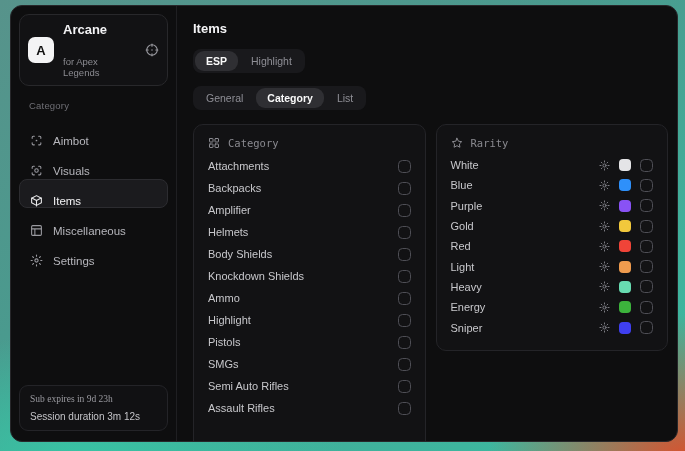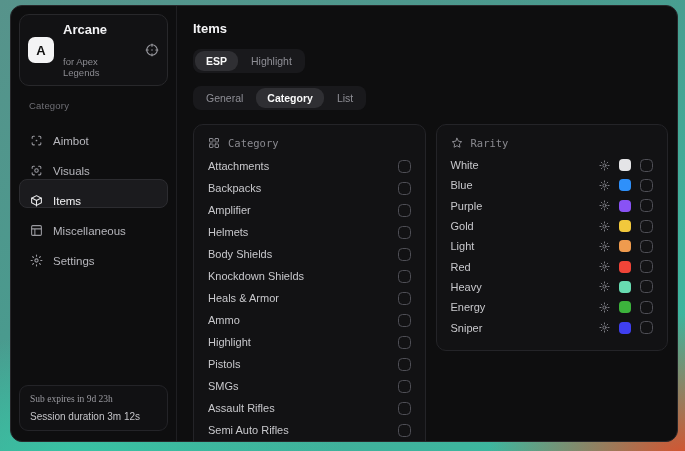--- a/index.html
+++ b/index.html
@@ -183,45 +183,41 @@
             </div>
             <div class="row">
               <span class="row-label">Body Shields</span>
               <span class="checkbox"></span>
             </div>
             <div class="row">
               <span class="row-label">Knockdown Shields</span>
               <span class="checkbox"></span>
             </div>
             <div class="row">
-              <span class="row-label">Heals &amp; Armor</span>
-              <span class="checkbox"></span>
-            </div>
-            <div class="row">
               <span class="row-label">Ammo</span>
               <span class="checkbox"></span>
             </div>
             <div class="row">
               <span class="row-label">Highlight</span>
               <span class="checkbox"></span>
             </div>
             <div class="row">
               <span class="row-label">Pistols</span>
               <span class="checkbox"></span>
             </div>
             <div class="row">
               <span class="row-label">SMGs</span>
               <span class="checkbox"></span>
             </div>
             <div class="row">
+              <span class="row-label">Semi Auto Rifles</span>
+              <span class="checkbox"></span>
+            </div>
+            <div class="row">
               <span class="row-label">Assault Rifles</span>
-              <span class="checkbox"></span>
-            </div>
-            <div class="row">
-              <span class="row-label">Semi Auto Rifles</span>
               <span class="checkbox"></span>
             </div>
             <div class="row"></div>
           </div>
       </section>
 
       <section class="panel">
         <div class="panel-head">
           <span class="ico">
               <svg width="12" height="12" viewBox="0 0 24 24" fill="none" stroke="currentColor" stroke-width="2" stroke-linecap="round" stroke-linejoin="round">
@@ -277,42 +273,42 @@
                   <svg width="11" height="11" viewBox="0 0 24 24" fill="none" stroke="currentColor" stroke-width="2" stroke-linecap="round" stroke-linejoin="round">
                     <circle cx="12" cy="12" r="3.4"></circle>
                     <path d="M12 2v2.4M12 19.6V22M2 12h2.4M19.6 12H22M4.9 4.9l1.7 1.7M17.4 17.4l1.7 1.7M19.1 4.9l-1.7 1.7M6.6 17.4l-1.7 1.7"></path>
                   </svg>
                 </span>
     <span class="swatch" style="background:#f2c83c"></span>
     <span class="checkbox"></span>
   </span>
             </div>
             <div class="row">
+              <span class="row-label">Red</span>
+  <span class="rar-right">
+    <span class="gear">
+                  <svg width="11" height="11" viewBox="0 0 24 24" fill="none" stroke="currentColor" stroke-width="2" stroke-linecap="round" stroke-linejoin="round">
+                    <circle cx="12" cy="12" r="3.4"></circle>
+                    <path d="M12 2v2.4M12 19.6V22M2 12h2.4M19.6 12H22M4.9 4.9l1.7 1.7M17.4 17.4l1.7 1.7M19.1 4.9l-1.7 1.7M6.6 17.4l-1.7 1.7"></path>
+                  </svg>
+                </span>
+    <span class="swatch" style="background:#f04438"></span>
+    <span class="checkbox"></span>
+  </span>
+            </div>
+            <div class="row">
               <span class="row-label">Light</span>
   <span class="rar-right">
     <span class="gear">
                   <svg width="11" height="11" viewBox="0 0 24 24" fill="none" stroke="currentColor" stroke-width="2" stroke-linecap="round" stroke-linejoin="round">
                     <circle cx="12" cy="12" r="3.4"></circle>
                     <path d="M12 2v2.4M12 19.6V22M2 12h2.4M19.6 12H22M4.9 4.9l1.7 1.7M17.4 17.4l1.7 1.7M19.1 4.9l-1.7 1.7M6.6 17.4l-1.7 1.7"></path>
                   </svg>
                 </span>
     <span class="swatch" style="background:#ef9b4e"></span>
-    <span class="checkbox"></span>
-  </span>
-            </div>
-            <div class="row">
-              <span class="row-label">Red</span>
-  <span class="rar-right">
-    <span class="gear">
-                  <svg width="11" height="11" viewBox="0 0 24 24" fill="none" stroke="currentColor" stroke-width="2" stroke-linecap="round" stroke-linejoin="round">
-                    <circle cx="12" cy="12" r="3.4"></circle>
-                    <path d="M12 2v2.4M12 19.6V22M2 12h2.4M19.6 12H22M4.9 4.9l1.7 1.7M17.4 17.4l1.7 1.7M19.1 4.9l-1.7 1.7M6.6 17.4l-1.7 1.7"></path>
-                  </svg>
-                </span>
-    <span class="swatch" style="background:#f04438"></span>
     <span class="checkbox"></span>
   </span>
             </div>
             <div class="row">
               <span class="row-label">Heavy</span>
   <span class="rar-right">
     <span class="gear">
                   <svg width="11" height="11" viewBox="0 0 24 24" fill="none" stroke="currentColor" stroke-width="2" stroke-linecap="round" stroke-linejoin="round">
                     <circle cx="12" cy="12" r="3.4"></circle>
                     <path d="M12 2v2.4M12 19.6V22M2 12h2.4M19.6 12H22M4.9 4.9l1.7 1.7M17.4 17.4l1.7 1.7M19.1 4.9l-1.7 1.7M6.6 17.4l-1.7 1.7"></path>

